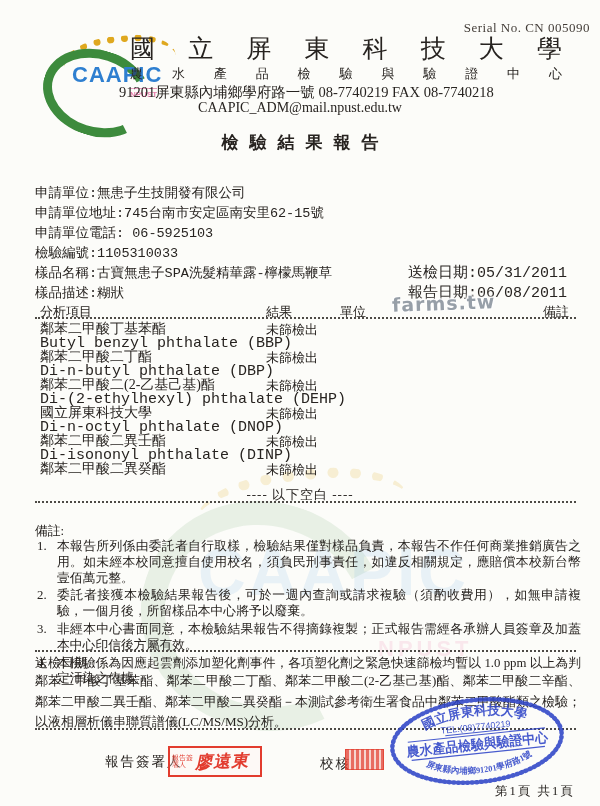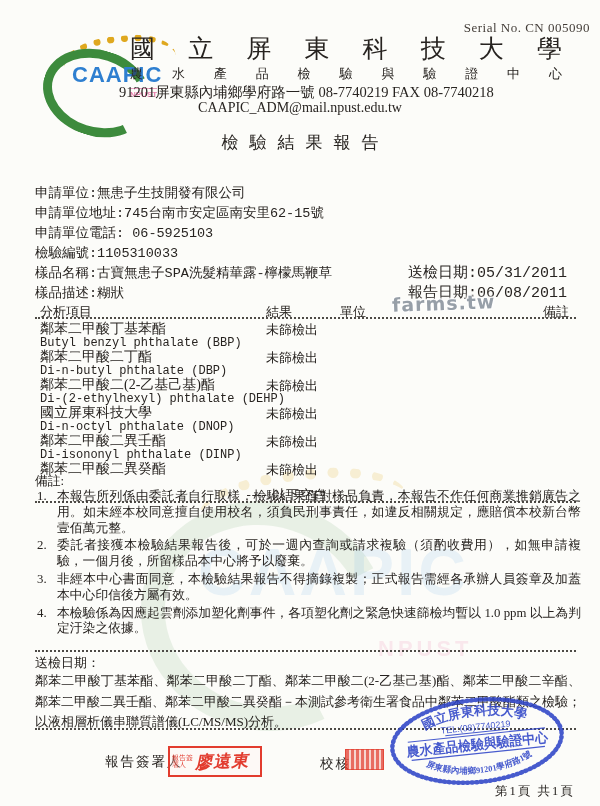--- a/index.html
+++ b/index.html
@@ -23,41 +23,41 @@
     font-family:"Liberation Sans","DejaVu Sans",sans-serif;
     font-size:22px;font-weight:bold;color:#2e7fd0;letter-spacing:1px;}
   .logo .npust{position:absolute;left:92px;top:52px;
     font-family:"Liberation Sans","DejaVu Sans",sans-serif;
     font-size:8px;font-weight:bold;color:#e77fae;border-top:1px solid #e99cbd;padding-top:1px;}
   .hdr{left:130px;top:36px;width:432px;}
   .hdr .uni{font-size:25px;line-height:26px;text-align:justify;text-align-last:justify;font-weight:500;}
   .hdr .center{font-size:13px;line-height:15px;margin-top:4px;text-align:justify;text-align-last:justify;}
   .hdr .addr{font-size:14.5px;line-height:17px;margin-top:3px;margin-left:-11px;white-space:nowrap;}
   .email{left:0;top:100px;width:600px;text-align:center;font-size:14px;}
-  .doc-title{left:0;top:131px;width:600px;text-align:center;font-size:17px;font-weight:normal;
+  .doc-title{left:0;top:131px;width:600px;text-align:center;font-size:17px;font-weight:bold;
     letter-spacing:11px;text-indent:11px;}
 
   
   .mono{font-family:"Liberation Mono","DejaVu Sans Mono",monospace;}
   .info{left:35px;top:184px;width:560px;font-size:13.5px;line-height:20px;}
   .info div{height:20px;}
   .dates{left:408px;top:264px;font-size:15px;line-height:20px;}
 
   
   .thead{left:0;top:303px;width:600px;font-size:13px;}
   .thead span{position:absolute;white-space:nowrap;}
   .dotline{left:35px;width:541px;border-top:2px dotted #4d4a46;height:0;}
   .t-row{left:40px;width:520px;}
   .t-row .cn{font-size:14px;line-height:15px;}
-  .t-row .en{font-size:12px;line-height:13px;margin-top:1px;}
+  .t-row .en{font-size:15px;line-height:13px;margin-top:1px;}
   .t-row .res{position:absolute;left:226px;top:0;font-size:13px;}
   .endblank{left:0;top:486px;width:600px;text-align:center;font-size:13px;letter-spacing:1px;}
 
   
-  .notes{left:35px;top:474px;width:546px;font-size:12.8px;}
+  .notes{left:35px;top:524px;width:546px;font-size:12.8px;}
   .notes .ttl{line-height:15px;}
   .note-item{position:relative;padding-left:22px;line-height:15.8px;margin-bottom:2px;text-align:justify;}
   .note-item .num{position:absolute;left:2px;top:0;}
   .method{left:35px;top:654px;width:546px;font-size:13px;}
   .method .ttl{line-height:17px;}
   .method .txt{line-height:20.5px;text-align:justify;}
 
   
   .sig-label{font-size:13.5px;letter-spacing:2px;}
   .signer-stamp{left:168px;top:746px;width:90px;height:27px;border:2px solid #e23c2e;

